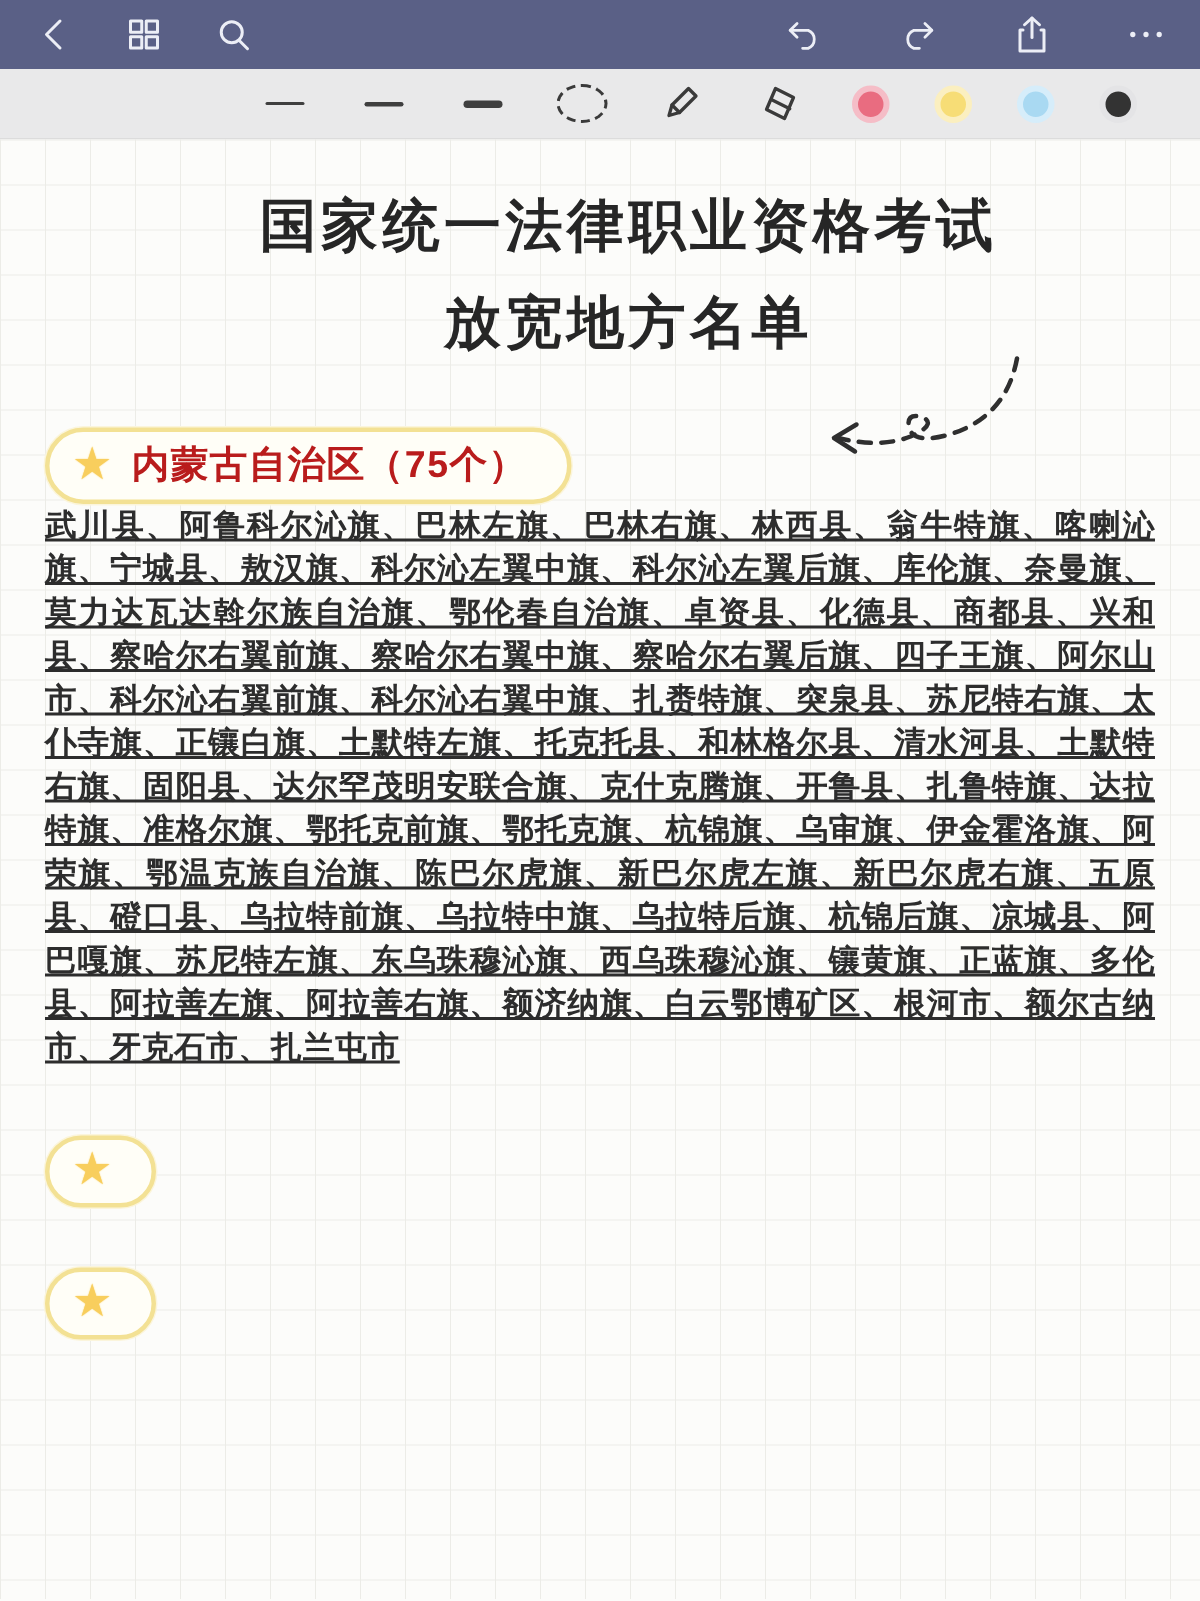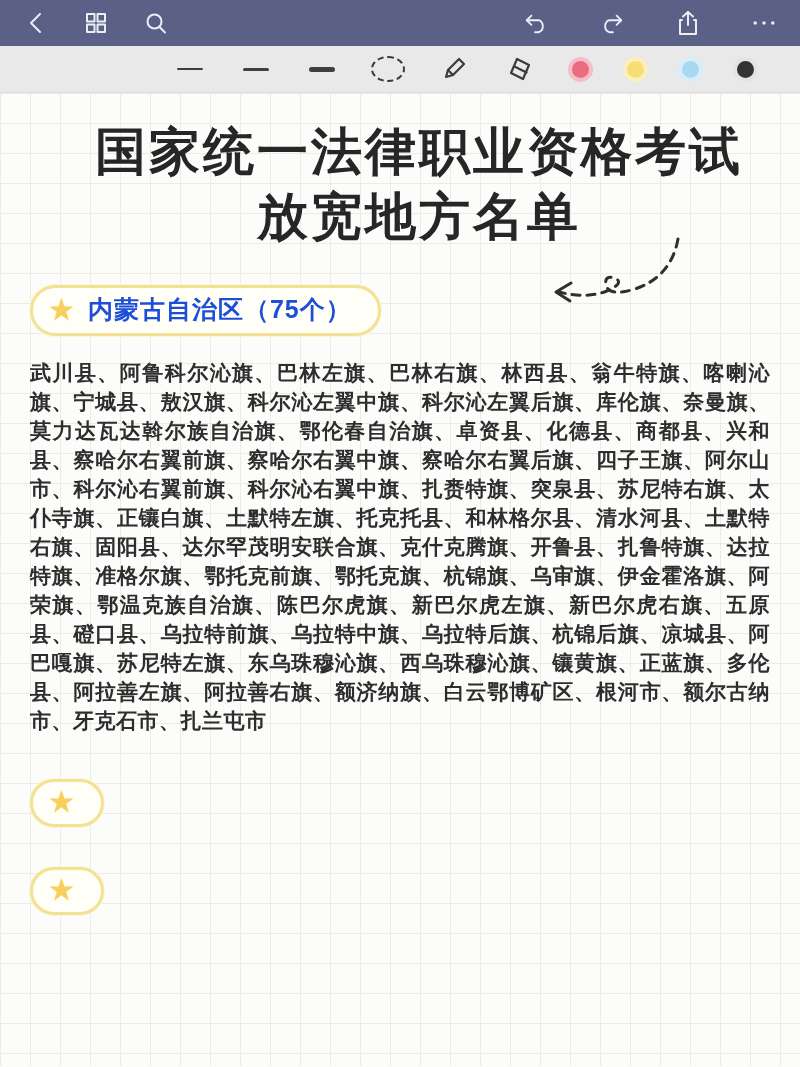--- a/index.html
+++ b/index.html
@@ -36,47 +36,47 @@
   .dot-3 { background:#333333; border:4px solid #E4E4E6; }
 
   
   .page { position:relative; height:973px; padding:26px 30px 0;
           background-color:#FCFCFA;
           background-image:
             linear-gradient(#ECECE7 1px, transparent 1px),
             linear-gradient(90deg, #ECECE7 1px, transparent 1px);
           background-size:30px 30px; }
 
-  .title { text-align:center; font-size:51px; font-weight:900; color:#262626;
+  .title { text-align:center; font-size:38px; font-weight:900; color:#262626;
            line-height:65px; letter-spacing:3px;padding-left:38px; }
   .hl { position:relative; display:inline-block; padding:0 6px; }
   .hl::before { content:""; position:absolute; left:-12px; right:-12px;
                 bottom:0px; height:34px; background:#F8E49B; border-radius:17px;
                 z-index:-1; }
   .hl > span { position:relative; }
 
   .arrow-doodle { position:absolute; left:545px; top:140px; }
   .arrow-doodle path { fill:none; stroke:#2F2F2F; stroke-width:3;
                        stroke-linecap:round; stroke-linejoin:round; }
 
   .section-pill { display:inline-flex; align-items:center; gap:13px;
                   padding:5px 26px 7px 15px; background:#FFFEF7;
                   border:3px solid #F3E194; border-radius:32px;
                   box-shadow:0 0 0 1px #FBF5DC; }
   .pill-1 { margin-top:36px; }
   .pill-2 { margin-top:44px; }
   .pill-3 { margin-top:40px; }
   .star { font-size:30px; color:#F8CE5D; line-height:1;
           text-shadow:0 0 1px #F8CE5D; }
-  .pill-label { font-size:25px; font-weight:bold; color:#1d4ed8;
+  .pill-label { font-size:25px; font-weight:bold; color:#b91c1c;
                 letter-spacing:1px; }
 
-  .region-list { margin-top:22px; font-size:21px; line-height:29px;
+  .region-list { margin-top:0; font-size:21px; line-height:29px;
                  font-weight:600; color:#2D2D2D; text-align:justify;
-                 letter-spacing:0.5px; word-break:break-all; }
+                 letter-spacing:0.5px; word-break:break-all;text-decoration:underline; }
 </style>
 </head>
 <body>
 
 <div class="navbar">
   <div class="nav-left">
     <div class="nav-icon">
       <svg width="20" height="24" viewBox="0 0 20 24">
           <path d="M14 3 L5 12 L14 21"></path>
         </svg>

